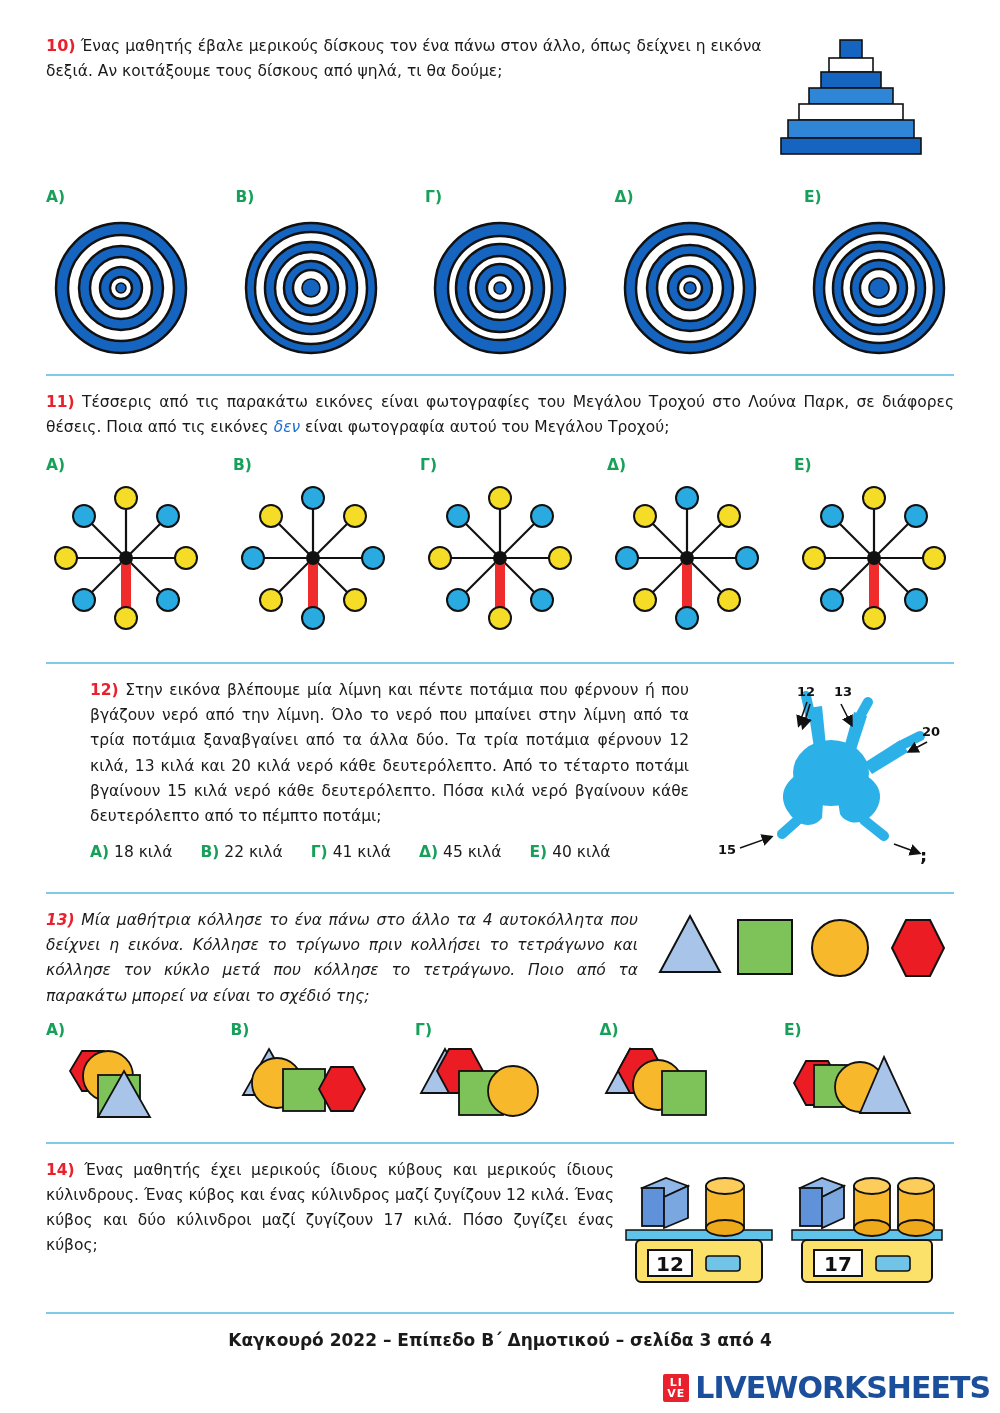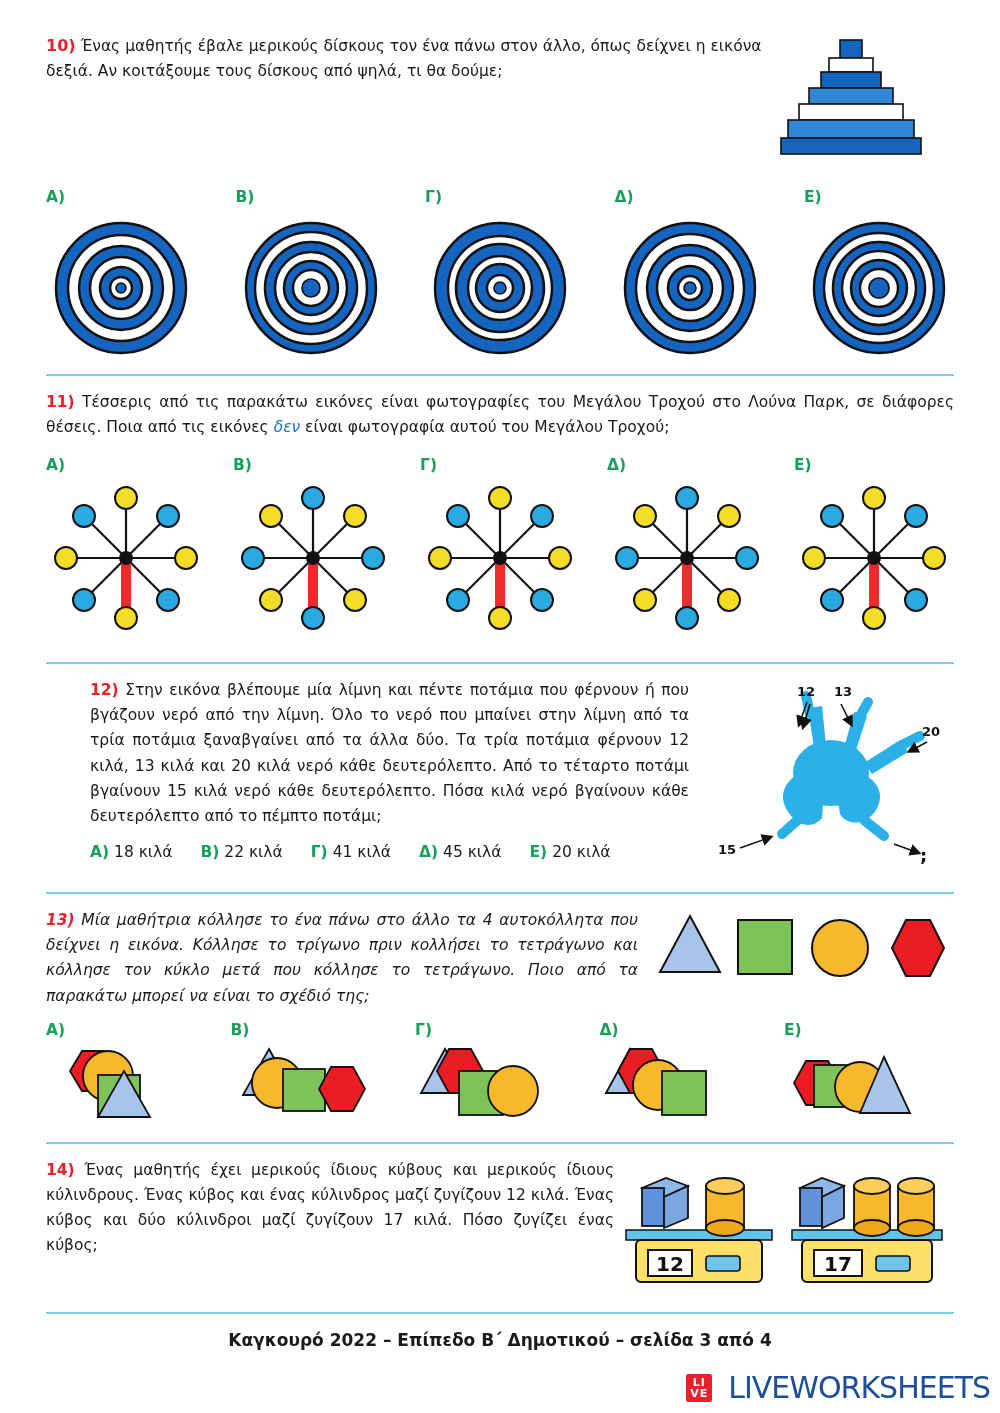--- a/index.html
+++ b/index.html
@@ -21,27 +21,27 @@
   .answers .a{margin-right:28px;white-space:nowrap;}
   .den{color:#1f6fd0;font-weight:normal;font-style:italic;}
   .row-choices{display:flex;justify-content:space-between;margin:0 46px;}
   .choice{position:relative;text-align:left;}
   .choice .lab{color:#18a05a;font-weight:bold;font-size:15.5px;margin-bottom:4px;display:block;}
   svg{display:block;}
   .footer{
     text-align:center;font-weight:bold;font-size:17px;margin-top:16px;
   }
   .lw{
-    position:absolute;right:10px;bottom:8px;display:flex;align-items:center;gap:16px;
+    position:absolute;right:10px;bottom:8px;display:flex;align-items:center;gap:6px;
   }
   .lw-badge{
     background:#e8212c;color:#fff;font-weight:bold;font-size:11px;line-height:11px;
     padding:3px 4px;border-radius:2px;text-align:center;letter-spacing:1px;
   }
-  .lw-text{font-size:30px;font-weight:normal;color:#1b4f9c;letter-spacing:-1px;}
+  .lw-text{font-size:30px;font-weight:bold;color:#1b4f9c;letter-spacing:-1px;}
   .q-with-img{display:flex;gap:10px;}
   .q10text{width:720px;}
   .stack{position:relative;width:150px;}
 </style>
 </head>
 <body>
 
 <div class="page">
 
   <div class="block" style="padding-top:34px;">
@@ -281,21 +281,21 @@
       <div style="width:660px;">
         <div class="qtext">
           <span class="qnum">12)</span>
           <span>Στην εικόνα βλέπουμε μία λίμνη και πέντε ποτάμια που φέρνουν ή που βγάζουν νερό από την λίμνη. Όλο το νερό που μπαίνει στην λίμνη από τα τρία ποτάμια ξαναβγαίνει από τα άλλα δύο. Τα τρία ποτάμια φέρνουν 12 κιλά, 13 κιλά και 20 κιλά νερό κάθε δευτερόλεπτο. Από το τέταρτο ποτάμι βγαίνουν 15 κιλά νερό κάθε δευτερόλεπτο. Πόσα κιλά νερό βγαίνουν κάθε δευτερόλεπτο από το πέμπτο ποτάμι;</span>
         </div>
         <div class="answers">
           <span class="a"><span class="opt-label">Α)</span> <span>18 κιλά</span></span>
           <span class="a"><span class="opt-label">Β)</span> <span>22 κιλά</span></span>
           <span class="a"><span class="opt-label">Γ)</span> <span>41 κιλά</span></span>
           <span class="a"><span class="opt-label">Δ)</span> <span>45 κιλά</span></span>
-          <span class="a"><span class="opt-label">Ε)</span> <span>20 κιλά</span></span>
+          <span class="a"><span class="opt-label">Ε)</span> <span>40 κιλά</span></span>
         </div>
       </div>
       <div style="position:relative;">
         <svg width="250" height="200" viewBox="0 0 250 200">
           <g fill="#2bb0e8">
             <path d="M110 90 C85 95 70 115 85 135 C95 150 110 150 118 140 L120 110 Z"></path>
             <path d="M135 90 C165 92 185 110 172 132 C162 148 143 148 136 136 L132 110 Z"></path>
             <ellipse cx="127" cy="95" rx="38" ry="33"></ellipse>
             <path d="M110 70 L104 30 L118 28 L122 68 Z"></path>
             <path d="M140 70 L150 34 L163 38 L152 72 Z"></path>

